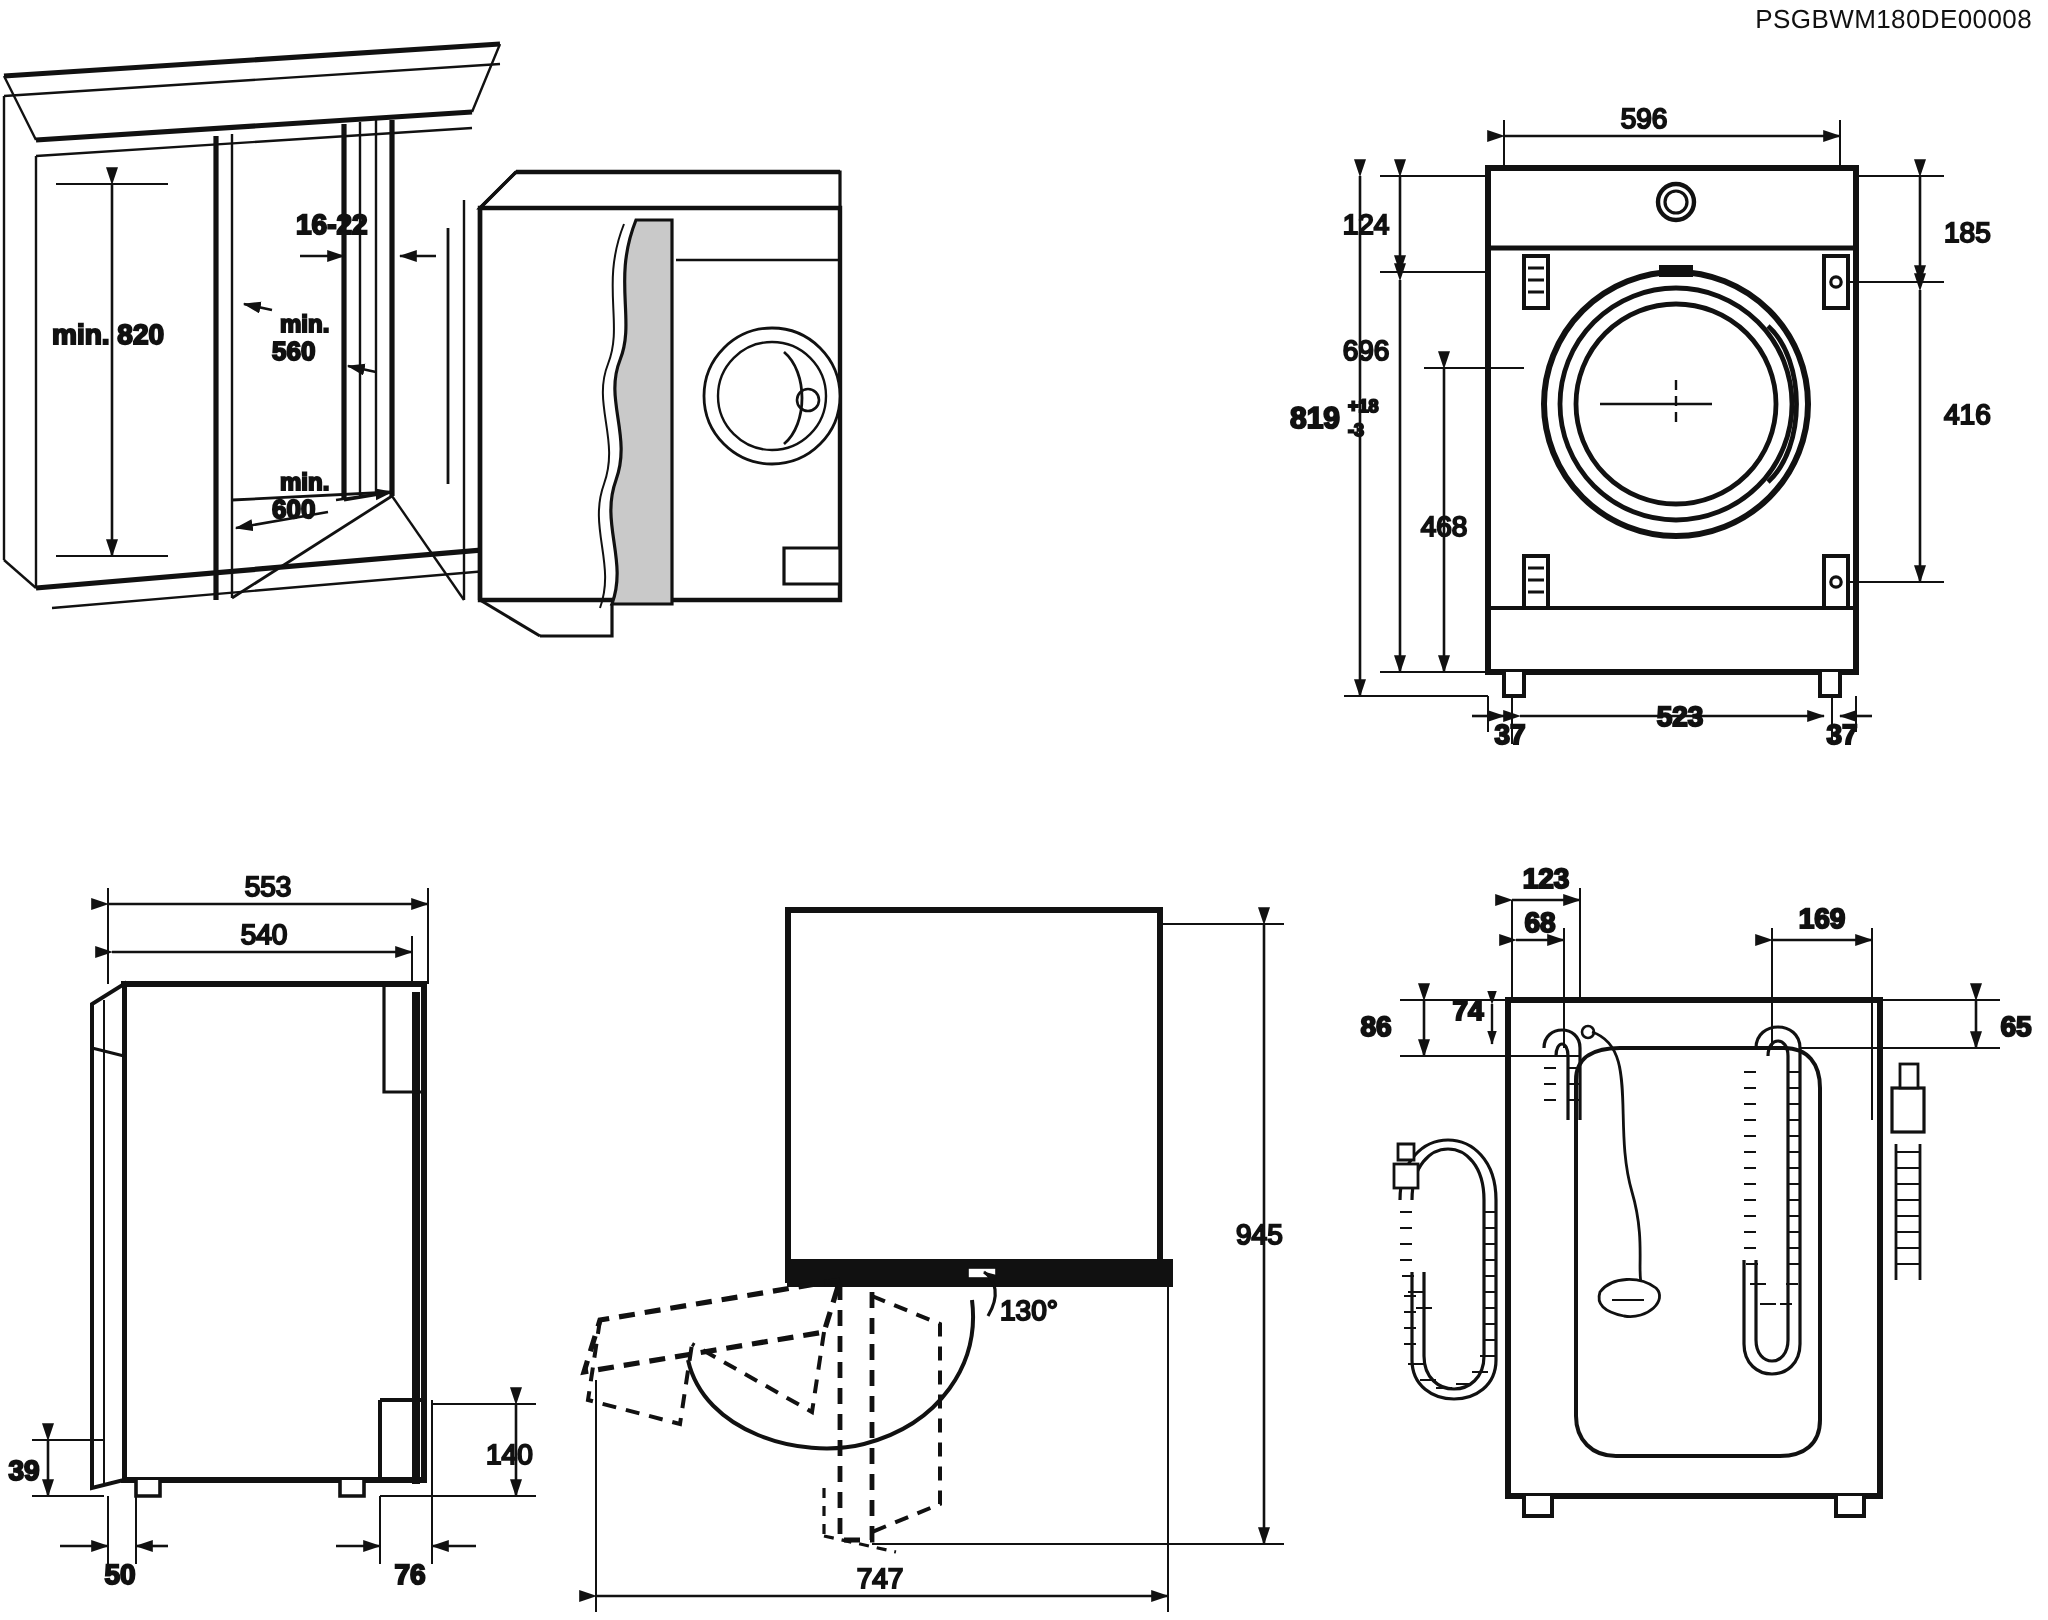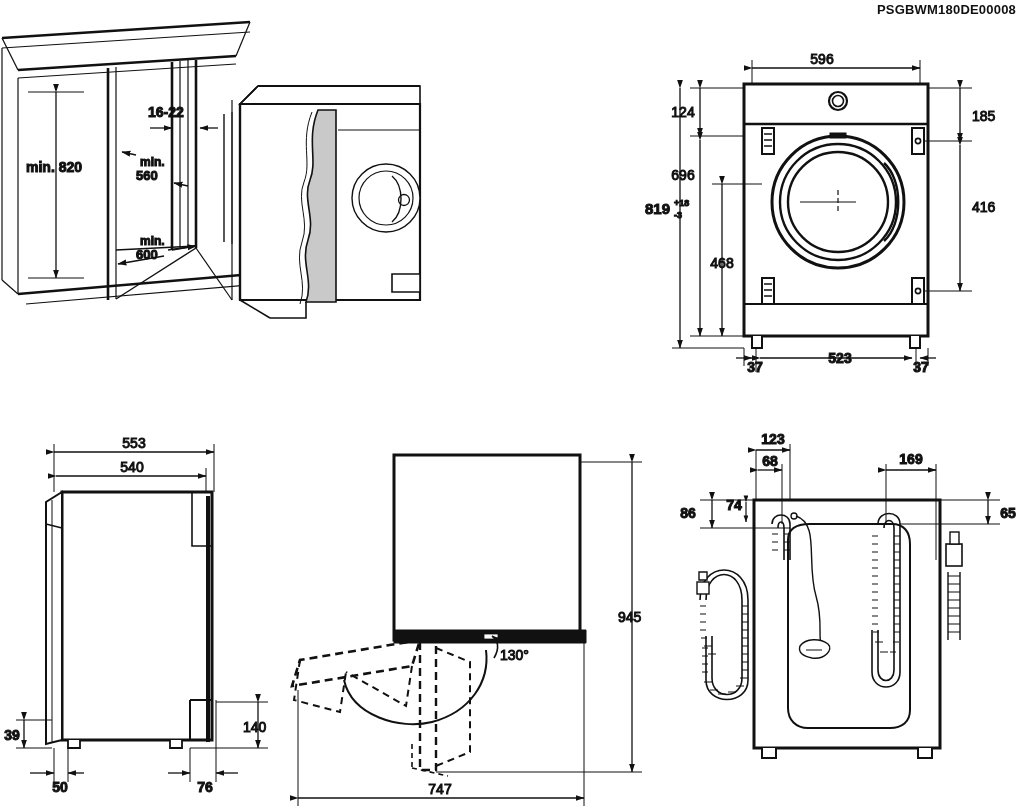--- a/index.html
+++ b/index.html
@@ -1,20 +1,20 @@
 <!DOCTYPE html>
 <html><head>
 <meta charset="utf-8">
 <style>
   html,body{margin:0;padding:0;background:#ffffff;}
   body{width:1024px;height:810px;position:relative;overflow:hidden;
        font-family:"Liberation Sans",sans-serif;color:#1a1a1a;}
   .sheet{position:absolute;inset:0;}
   svg{display:block;}
-  .doc-code{position:absolute;top:2px;right:8px;font-size:13px;font-weight:bold;
+  .doc-code{position:absolute;top:2px;right:8px;font-size:13px;font-weight:normal;
             letter-spacing:0.2px;color:#111;}
   .dim{font-family:"Liberation Sans",sans-serif;fill:#111;}
   .dim-b{font-family:"Liberation Sans",sans-serif;fill:#111;font-weight:bold;}
 </style>
 </head>
 <body>
 
 <div class="sheet">
 
   <div class="doc-code">PSGBWM180DE00008</div>

